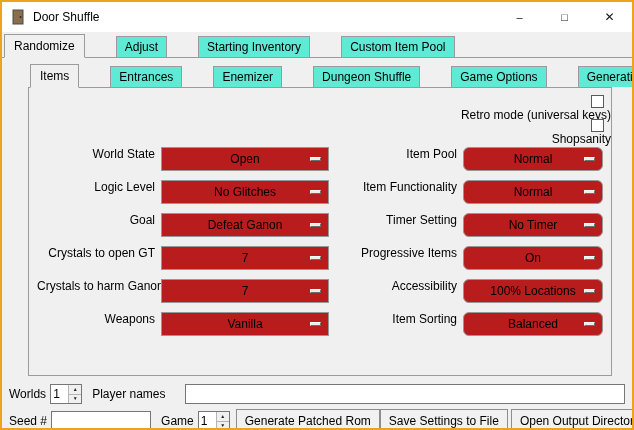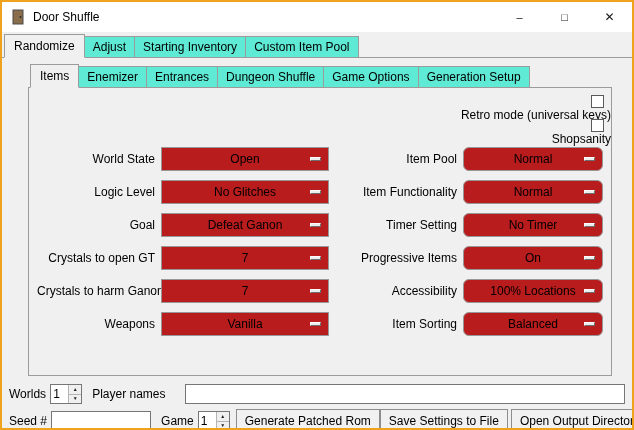--- a/index.html
+++ b/index.html
@@ -20,21 +20,21 @@
   }
   
   .titlebar{height:30px;background:var(--titlebar-bg);display:flex;align-items:center;}
   .app-icon{width:16px;height:16px;margin-left:8px;flex:0 0 auto;}
   .title{margin-left:7px;font-size:12px;white-space:nowrap;}
   .tb-spacer{flex:1;}
   .win-btn{width:45px;height:30px;display:flex;align-items:center;justify-content:center;cursor:default;}
   .win-btn span{font-size:11px;line-height:1;color:#111;}
   .win-btn.close span{font-size:12px;}
   
-  .tabstrip{display:flex;align-items:flex-end;border-bottom:1px solid var(--border-gray);padding:2px 0 0 2px;background:var(--window-bg);}
+  .tabstrip{display:flex;align-items:flex-end;border-bottom:1px solid var(--border-gray);padding:2px 0 0 2px;background:var(--window-bg);gap:32px;}
   .tab{
     font-size:12px;padding:3px 8px 3px 8px;white-space:nowrap;
     border:1px solid var(--border-gray);border-bottom:none;
     background:#5eead4;position:relative;margin-left:-1px;
   }
   .tab:first-child{margin-left:0;}
   .tab.selected{
     background:var(--window-bg);
     padding:4px 9px;margin-bottom:-1px;
     border-bottom:1px solid var(--window-bg);
@@ -46,21 +46,21 @@
     height:288px;background:var(--window-bg);
     padding:4px 0 0 8px;
   }
   
   .checkrow{display:flex;align-items:flex-end;height:20px;margin:3px 0 4px 0;flex-direction:column;}
   .checkbox{width:13px;height:13px;background:#fff;border:1px solid #5a5a5a;margin-right:7px;flex:0 0 auto;}
   
   .optgrid{display:flex;margin-top:8px;}
   .col{display:flex;flex-direction:column;}
   .col.right{margin-left:10px;}
-  .optrow{display:flex;align-items:center;margin-bottom:9px;}
+  .optrow{display:flex;align-items:flex-start;margin-bottom:9px;}
   .optlabel{font-size:12px;text-align:right;white-space:nowrap;margin-right:6px;}
   .col.left .optlabel{width:118px;}
   .col.left .control{width:168px;}
   .col.right .optlabel{width:118px;}
   .col.right .control{width:140px;border-radius:6px;}
   .control{
     height:24px;border:1px solid #979797;background:#b91c1c;
     display:flex;align-items:center;justify-content:center;
     position:relative;font-size:12px;white-space:nowrap;cursor:default;
   }
@@ -125,22 +125,22 @@
     <div class="tab">Adjust</div>
     <div class="tab">Starting Inventory</div>
     <div class="tab">Custom Item Pool</div>
   </div>
 
   <div>
 
     <div class="subwrap">
       <div class="tabstrip">
         <div class="tab selected">Items</div>
+        <div class="tab">Entrances</div>
         <div class="tab">Enemizer</div>
-        <div class="tab">Entrances</div>
         <div class="tab">Dungeon Shuffle</div>
         <div class="tab">Game Options</div>
         <div class="tab">Generation Setup</div>
       </div>
 
       <div class="subpane">
 
         <div class="checkrow">
           <div class="checkbox"></div>
           <div class="lbl">Retro mode (universal keys)</div>

